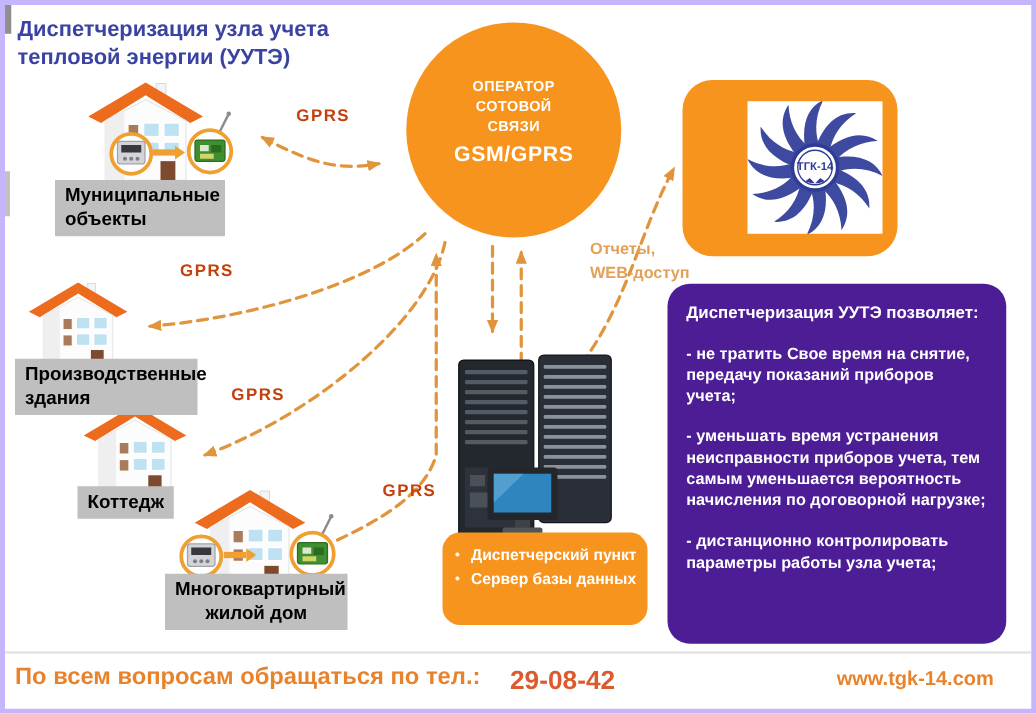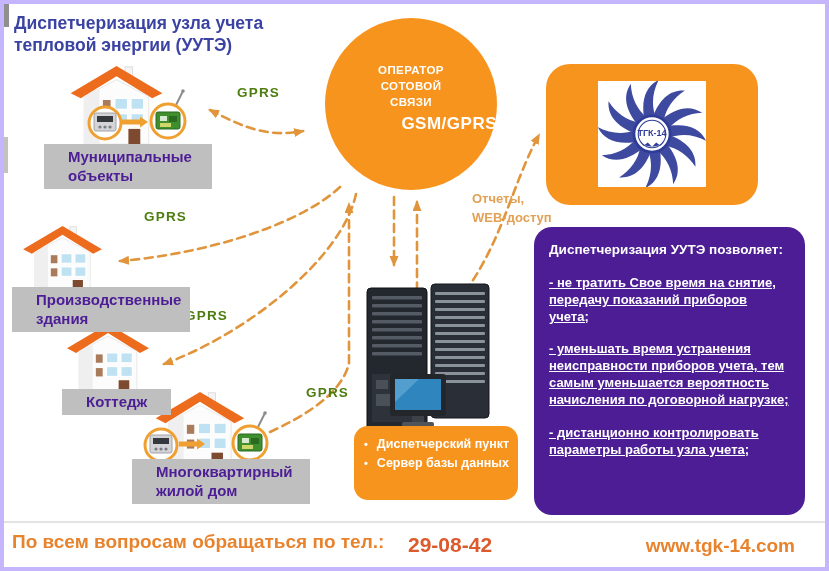--- a/index.html
+++ b/index.html
@@ -11,51 +11,51 @@
   .art{position:absolute;left:0;top:0;z-index:1;}
   .title{
     position:absolute;left:10px;top:8px;width:285px;z-index:2;
     color:#3B43A2;font-size:17.5px;font-weight:bold;line-height:1.28;
   }
   .hub{
     position:absolute;left:321px;top:14px;width:172px;height:172px;border-radius:50%;
     background:#F7941E;color:#fff;text-align:center;z-index:2;
   }
   .hub-name{margin:44px auto 0;width:96px;font-weight:bold;font-size:11.5px;line-height:1.4;letter-spacing:.4px;}
-  .hub-tech{font-weight:bold;font-size:17px;margin-top:4px;letter-spacing:.5px;text-align:right;}
-  .gprs{position:absolute;color:#4d7c0f;font-weight:bold;font-size:13.5px;letter-spacing:1.2px;z-index:2;}
+  .hub-tech{font-weight:bold;font-size:17px;margin-top:4px;letter-spacing:.5px;}
+  .gprs{position:absolute;color:#c2410c;font-weight:bold;font-size:13.5px;letter-spacing:1.2px;z-index:2;}
   .reports{
     position:absolute;left:468px;top:186px;color:#E2A156;font-weight:bold;font-size:13px;
     line-height:1.45;white-space:pre-line;z-index:2;
   }
   .blabel{
-    position:absolute;background:#BFBFBF;color:#4c1d95;font-weight:bold;font-size:15px;
-    line-height:1.28;padding:3px 24px 4px;z-index:2;
+    position:absolute;background:#BFBFBF;color:#000000;font-weight:bold;font-size:15px;
+    line-height:1.28;padding:3px 8px 4px;z-index:2;
   }
   .logo-card{
-    position:absolute;left:542px;top:60px;width:212px;height:141px;background:#F7941E;
+    position:absolute;left:542px;top:60px;width:172px;height:141px;background:#F7941E;
     border-radius:24px;z-index:2;
   }
   .logo-inner{position:absolute;left:52px;top:17px;width:108px;height:106px;background:#fff;}
   .benefits{
     position:absolute;left:530px;top:223px;width:271px;height:288px;background:#4c1d95;
     border-radius:18px;color:#fff;padding:14px 15px;box-sizing:border-box;z-index:2;
   }
   .benefits .head{font-size:13.5px;font-weight:bold;line-height:1.3;}
-  .benefits p{margin:15px 0 0;font-size:13px;font-weight:bold;line-height:1.32;text-decoration:underline;}
+  .benefits p{margin:15px 0 0;font-size:13px;font-weight:bold;line-height:1.32;}
   .dc-box{
     position:absolute;left:350px;top:422px;width:164px;height:74px;background:#F7941E;
     border-radius:14px;color:#fff;padding:10px 8px 0 10px;box-sizing:border-box;z-index:2;
   }
   .dc-row{display:flex;gap:9px;font-size:12.5px;font-weight:bold;line-height:1.3;margin-bottom:2px;}
   .dc-dot{font-size:11px;line-height:1.5;}
   .footer-line{position:absolute;left:0;top:517px;width:100%;border-top:2px solid #E3E3E3;z-index:2;}
   .footer-contact{position:absolute;left:8px;top:527px;font-size:19px;font-weight:bold;color:#E8832D;z-index:2;}
   .footer-phone{position:absolute;left:404px;top:529px;font-size:21px;font-weight:bold;color:#DB5A2E;z-index:2;}
-  .footer-site{position:absolute;right:30px;top:531px;font-size:19px;font-weight:bold;color:#E8832D;z-index:2;}
+  .footer-site{position:absolute;right:30px;top:531px;font-size:16px;font-weight:bold;color:#E8832D;z-index:2;}
   .edge-band{position:absolute;left:821px;top:28px;width:8px;height:490px;background:#DBDBDB;z-index:3;}
   .edge-mark1{position:absolute;left:0;top:0;width:5px;height:23px;background:#8F8F8F;z-index:3;}
   .edge-mark2{position:absolute;left:0;top:133px;width:4px;height:36px;background:#C2C2C2;z-index:3;}
 </style>
 </head>
 <body>
 
 <div class="stage">
 
   <svg class="art" width="829" height="571" viewBox="0 0 829 571">
@@ -194,21 +194,21 @@
   <div class="gprs" style="left:140px;top:205px;">GPRS</div>
   <div class="gprs" style="left:181px;top:304px;">GPRS</div>
   <div class="gprs" style="left:302px;top:381px;">GPRS</div>
 
   <div class="reports">Отчеты,
 WEB-доступ</div>
 
   <div class="blabel" style="left:40px;top:140px;width:120px;">Муниципальные объекты</div>
   <div class="blabel" style="left:8px;top:283px;width:130px;">Производственные здания</div>
   <div class="blabel" style="left:58px;top:385px;">Коттедж</div>
-  <div class="blabel" style="left:128px;top:455px;width:130px;">Многоквартирный жилой дом</div>
+  <div class="blabel" style="left:128px;top:455px;width:130px;text-align:center;">Многоквартирный жилой дом</div>
 
   <div class="logo-card">
     <div class="logo-inner">
       <svg width="108" height="106" viewBox="0 0 100 100">
         <g fill="#2E3B97" opacity="0.92">
           <path d="M50,36 C57,16 68,8 81,9 C70,16 63,26 61,38 Z" transform="rotate(0 50 50)"></path>
           <path d="M50,36 C57,16 68,8 81,9 C70,16 63,26 61,38 Z" transform="rotate(30 50 50)"></path>
           <path d="M50,36 C57,16 68,8 81,9 C70,16 63,26 61,38 Z" transform="rotate(60 50 50)"></path>
           <path d="M50,36 C57,16 68,8 81,9 C70,16 63,26 61,38 Z" transform="rotate(90 50 50)"></path>
           <path d="M50,36 C57,16 68,8 81,9 C70,16 63,26 61,38 Z" transform="rotate(120 50 50)"></path>

